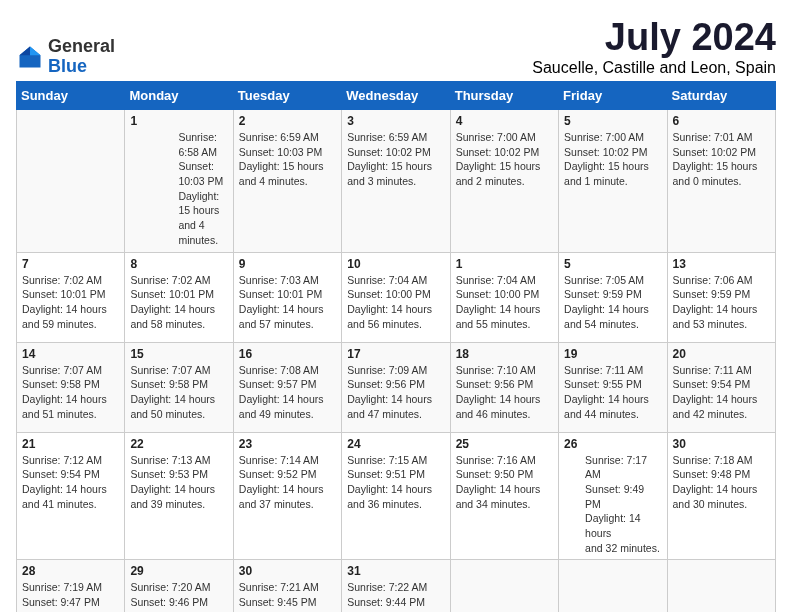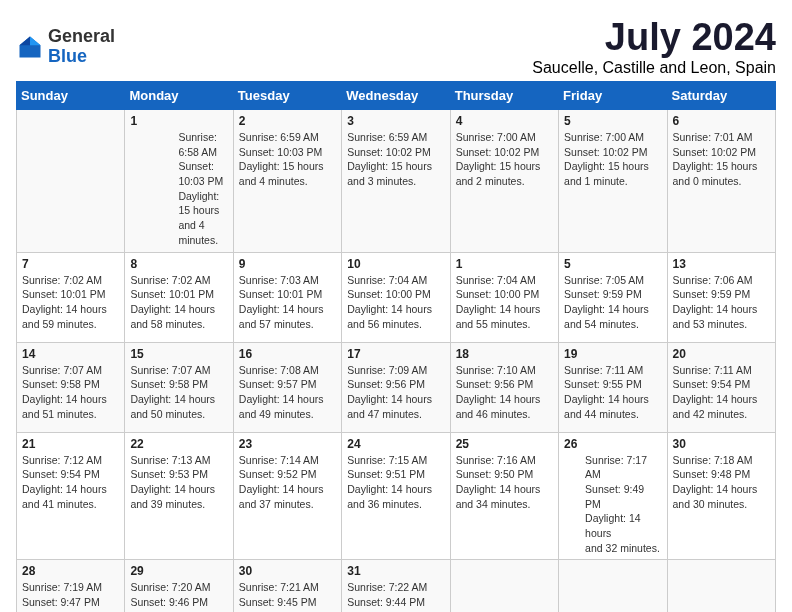--- a/index.html
+++ b/index.html
@@ -6,21 +6,21 @@
     body {
       font-family: Arial, sans-serif;
       background: #fff;
       width: 792px;
       min-height: 612px;
       padding: 16px;
     }
     .header-top {
       display: flex;
       justify-content: space-between;
-      align-items: center;
+      align-items: flex-end;
       margin-bottom: 4px;
     }
     .logo {
       display: flex;
       align-items: center;
       gap: 4px;
     }
     .logo-text {
       font-size: 18px;
       font-weight: bold;

